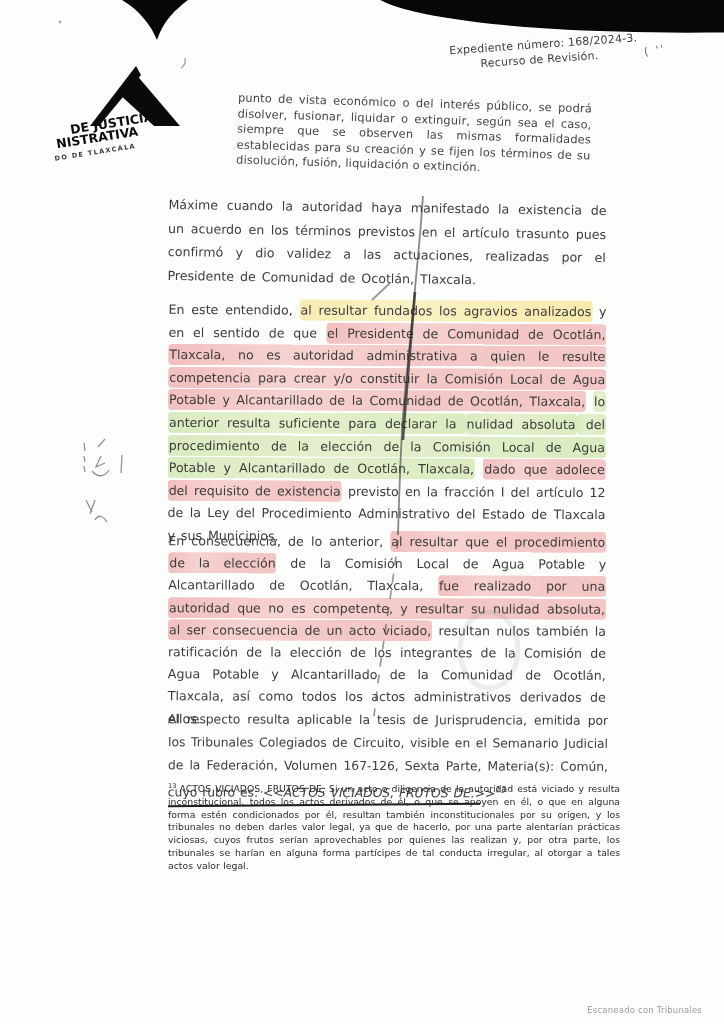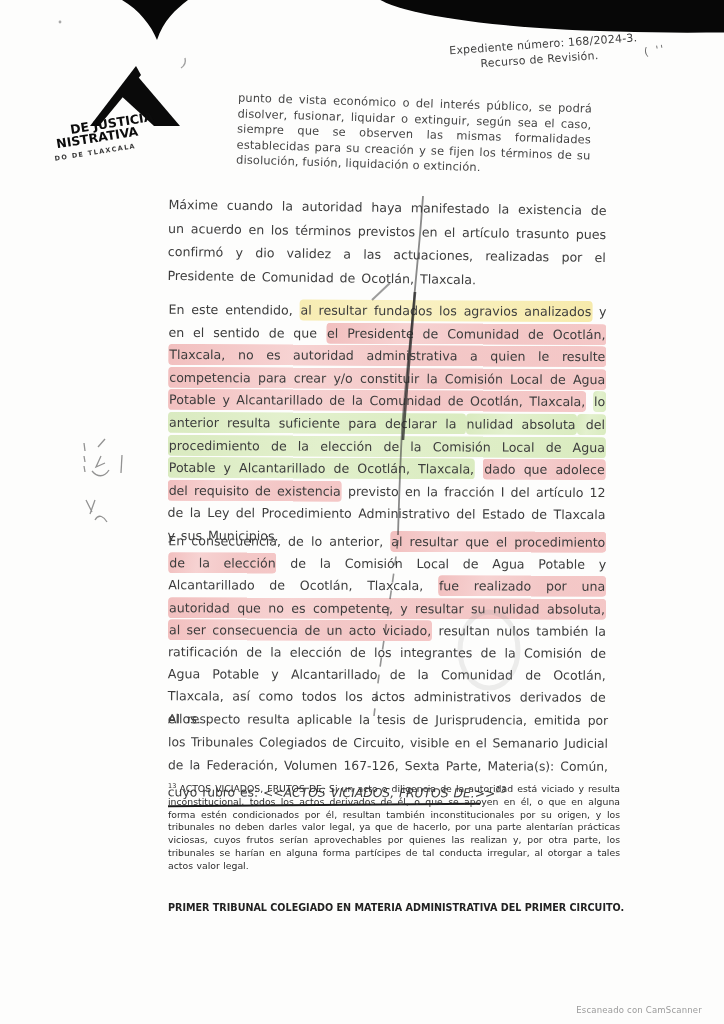--- a/index.html
+++ b/index.html
@@ -106,23 +106,22 @@
   </div>
 
   <div class="p p-excerpt"><span>punto de vista económico o del interés público, se podrá disolver, fusionar, liquidar o extinguir, según sea el caso, siempre que se observen las mismas formalidades establecidas para su creación y se fijen los términos de su disolución, fusión, liquidación o extinción.</span></div>
   <div class="p p-maxime"><span>Máxime cuando la autoridad haya manifestado la existencia de un acuerdo en los términos previstos en el artículo trasunto pues confirmó y dio validez a las actuaciones, realizadas por el Presidente de Comunidad de Ocotlán, Tlaxcala.</span></div>
   <div class="p p-entendido"><span>En este entendido, </span><span class="hl hl-yellow">al resultar fundados los agravios analizados</span><span> y en el sentido de que </span><span class="hl hl-pink">el Presidente de Comunidad de Ocotlán, Tlaxcala, no es autoridad administrativa a quien le resulte competencia para crear y/o constituir la Comisión Local de Agua Potable y Alcantarillado de la Comunidad de Ocotlán, Tlaxcala,</span><span> </span><span class="hl hl-green">lo anterior resulta suficiente para declarar la </span><span class="hl hl-green seg-bold">nulidad absoluta</span><span class="hl hl-green"> del procedimiento de la elección de la Comisión Local de Agua Potable y Alcantarillado de Ocotlán, Tlaxcala,</span><span> </span><span class="hl hl-pink">dado que adolece del requisito de existencia</span><span> previsto en la fracción I del artículo 12 de la Ley del Procedimiento Administrativo del Estado de Tlaxcala y sus Municipios.</span></div>
   <div class="p p-consecuencia"><span>En consecuencia, de lo anterior, </span><span class="hl hl-pink">al resultar que el procedimiento de la elección</span><span> de la Comisión Local de Agua Potable y Alcantarillado de Ocotlán, Tlaxcala, </span><span class="hl hl-pink">fue realizado por una autoridad que no es competente, y resultar su nulidad absoluta, al ser consecuencia de un acto viciado,</span><span> resultan nulos también la ratificación de la elección de los integrantes de la Comisión de Agua Potable y Alcantarillado de la Comunidad de Ocotlán, Tlaxcala, así como todos los actos administrativos derivados de ellos.</span></div>
   <div class="p p-respecto"><span>Al respecto resulta aplicable la tesis de Jurisprudencia, emitida por los Tribunales Colegiados de Circuito, visible en el Semanario Judicial de la Federación, Volumen 167-126, Sexta Parte, Materia(s): Común, cuyo rubro es: </span><span class="seg-bold seg-italic">&lt;&lt;ACTOS VICIADOS, FRUTOS DE.&gt;&gt;</span><sup class="seg-bold seg-italic">13</sup></div>
 
   <div class="footnote-rule"></div>
   <div class="p p-footnote"><sup class="seg-bold">13 </sup><span class="seg-bold">ACTOS VICIADOS, FRUTOS DE.</span><span> Si un acto o diligencia de la autoridad está viciado y resulta inconstitucional, todos los actos derivados de él, o que se apoyen en él, o que en alguna forma estén condicionados por él, resultan también inconstitucionales por su origen, y los tribunales no deben darles valor legal, ya que de hacerlo, por una parte alentarían prácticas viciosas, cuyos frutos serían aprovechables por quienes las realizan y, por otra parte, los tribunales se harían en alguna forma partícipes de tal conducta irregular, al otorgar a tales actos valor legal.</span></div>
-  <div class="p p-court"><span>PRIMER TRIBUNAL COLEGIADO EN MATERIA ADMINISTRATIVA DEL PRIMER CIRCUITO.</span></div>
 
-  <div class="camscanner">Escaneado con CamScanner</div>
+  <div class="camscanner">Escaneado con Tribunales</div>
 
   <svg class="overlay" width="724" height="1024" viewBox="0 0 724 1024">
 
     <path d="M423 196 C420 240 417 265 414 300 C410 345 405 385 402 430 C400 470 399 500 398 535" stroke="#3c3c3c" stroke-width="1.8" fill="none" opacity="0.6"></path>
     <path d="M415 292 C411 340 406 395 403 440" stroke="#252525" stroke-width="2.6" fill="none" opacity="0.75"></path>
     <path d="M398 540 C392 592 381 652 374 716" stroke="#3c3c3c" stroke-width="1.6" fill="none" opacity="0.55" stroke-dasharray="9 8"></path>
     <path d="M372 300 L390 283" stroke="#3c3c3c" stroke-width="2" fill="none" opacity="0.5"></path>
 
     <ellipse cx="489" cy="650" rx="29" ry="38" fill="none" stroke="#8a8a8a" stroke-width="5" opacity="0.15"></ellipse>
 

